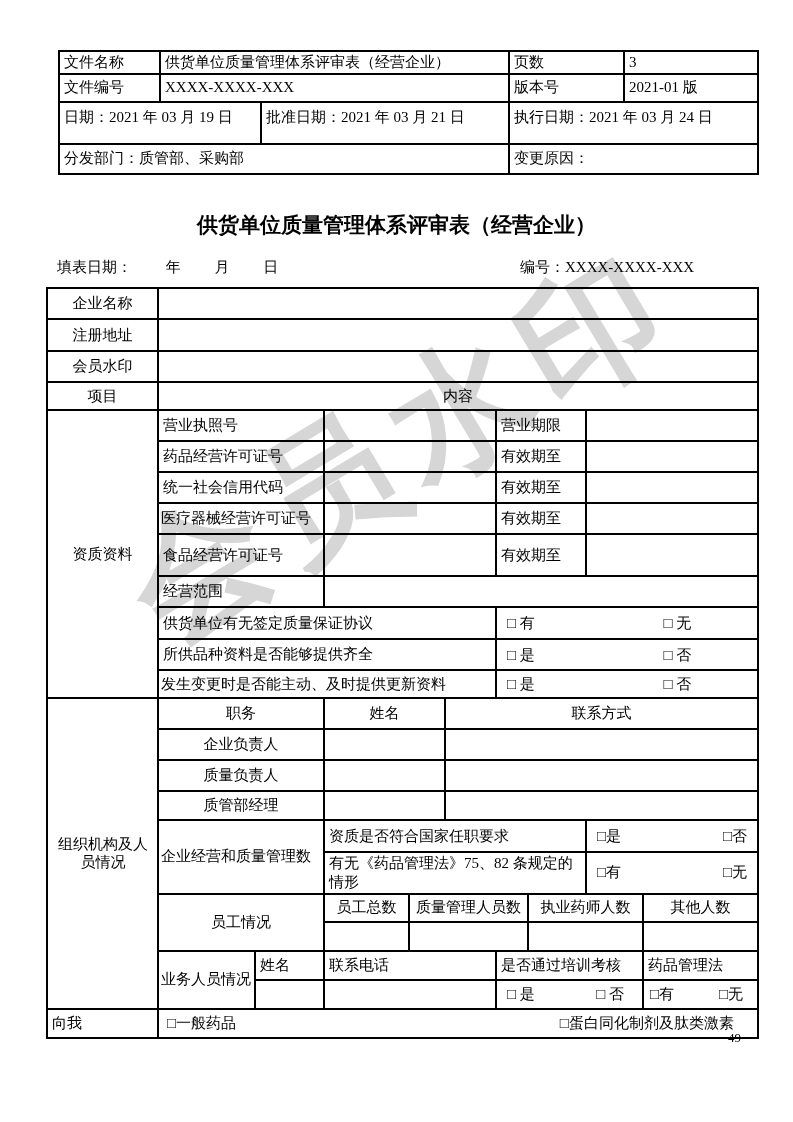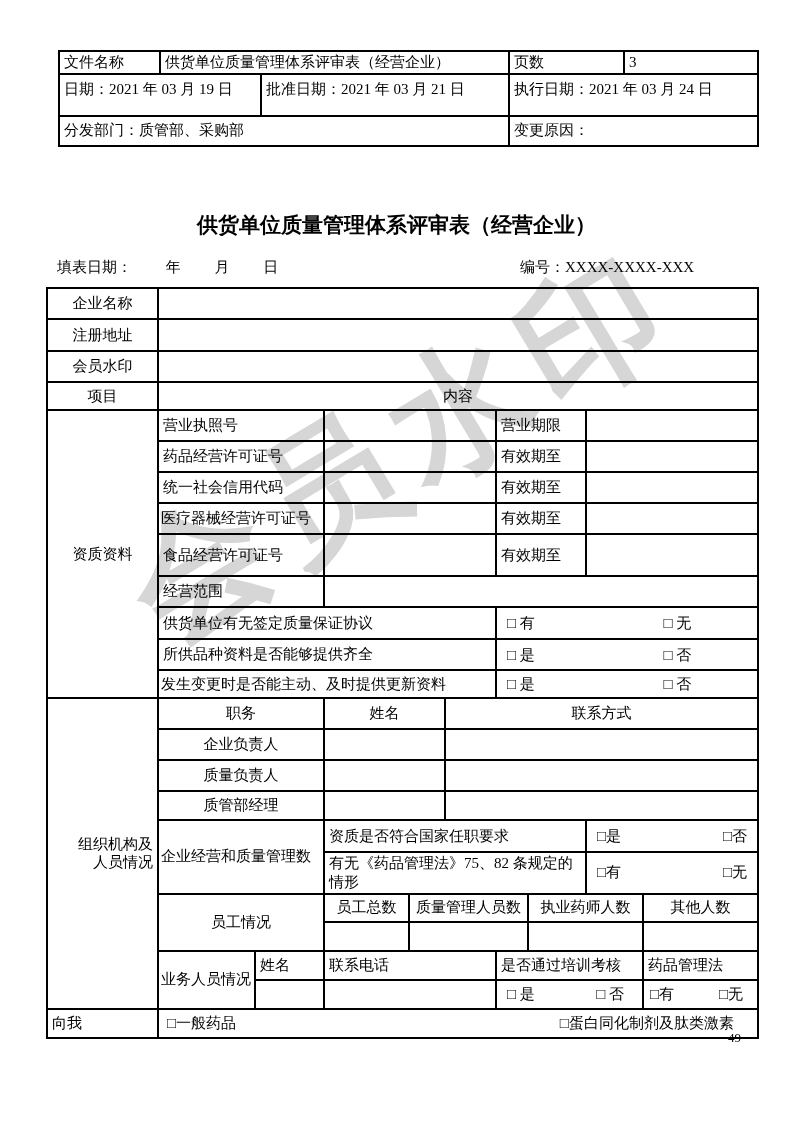--- a/index.html
+++ b/index.html
@@ -11,21 +11,21 @@
       white-space:nowrap;user-select:none;}
   table{border-collapse:collapse;table-layout:fixed;background:transparent;
         position:absolute;z-index:1;}
   td{border:2px solid #000;font-size:15px;line-height:1.25;padding:1px 4px;
      vertical-align:middle;overflow:hidden;word-break:break-all;}
   .hdr{left:58px;top:50px;width:699px;}
   .main{left:46px;top:287px;width:711px;}
   .tc{text-align:center;}
   .vt{vertical-align:top;padding-top:5px;}
   .sec{text-align:center;}
-  .secL{text-align:right;padding-left:20px;}
+  .secL{text-align:center;padding-left:5px;}
   .title{position:absolute;left:0;top:211px;width:100%;text-align:center;
          font-size:21px;font-weight:bold;z-index:1;}
   .dateline{position:absolute;left:57px;top:258px;font-size:15px;z-index:1;}
   .dateline .gap{display:inline-block;width:30px;}
   .docno{position:absolute;left:520px;top:258px;font-size:15px;z-index:1;}
   .pageno{position:absolute;left:728px;top:1030px;font-size:13px;z-index:1;}
   .optpair{position:relative;}
   .opt2a{position:absolute;left:10px;top:50%;transform:translateY(-50%);}
   .opt2b{position:absolute;left:64%;top:50%;transform:translateY(-50%);}
   .flexopts{display:flex;justify-content:space-between;align-items:center;padding:0 6px;}
@@ -48,20 +48,26 @@
         <col style="width:115px">
         <col style="width:134px">
       </colgroup>
     <tbody>
         <tr style="height:20px">
       <td>文件名称</td>
       <td colspan="2">供货单位质量管理体系评审表（经营企业）</td>
       <td>页数</td>
       <td>3</td>
     </tr>
+    <tr style="height:28px">
+      <td>文件编号</td>
+      <td colspan="2">XXXX-XXXX-XXX</td>
+      <td>版本号</td>
+      <td>2021-01 版</td>
+    </tr>
     <tr style="height:42px">
       <td colspan="2" class="vt">日期：2021 年 03 月 19 日</td>
       <td class="vt">批准日期：2021 年 03 月 21 日</td>
       <td colspan="2" class="vt">执行日期：2021 年 03 月 24 日</td>
     </tr>
     <tr style="height:30px">
       <td colspan="3">分发部门：质管部、采购部</td>
       <td colspan="2">变更原因：</td>
     </tr>
   </tbody>

